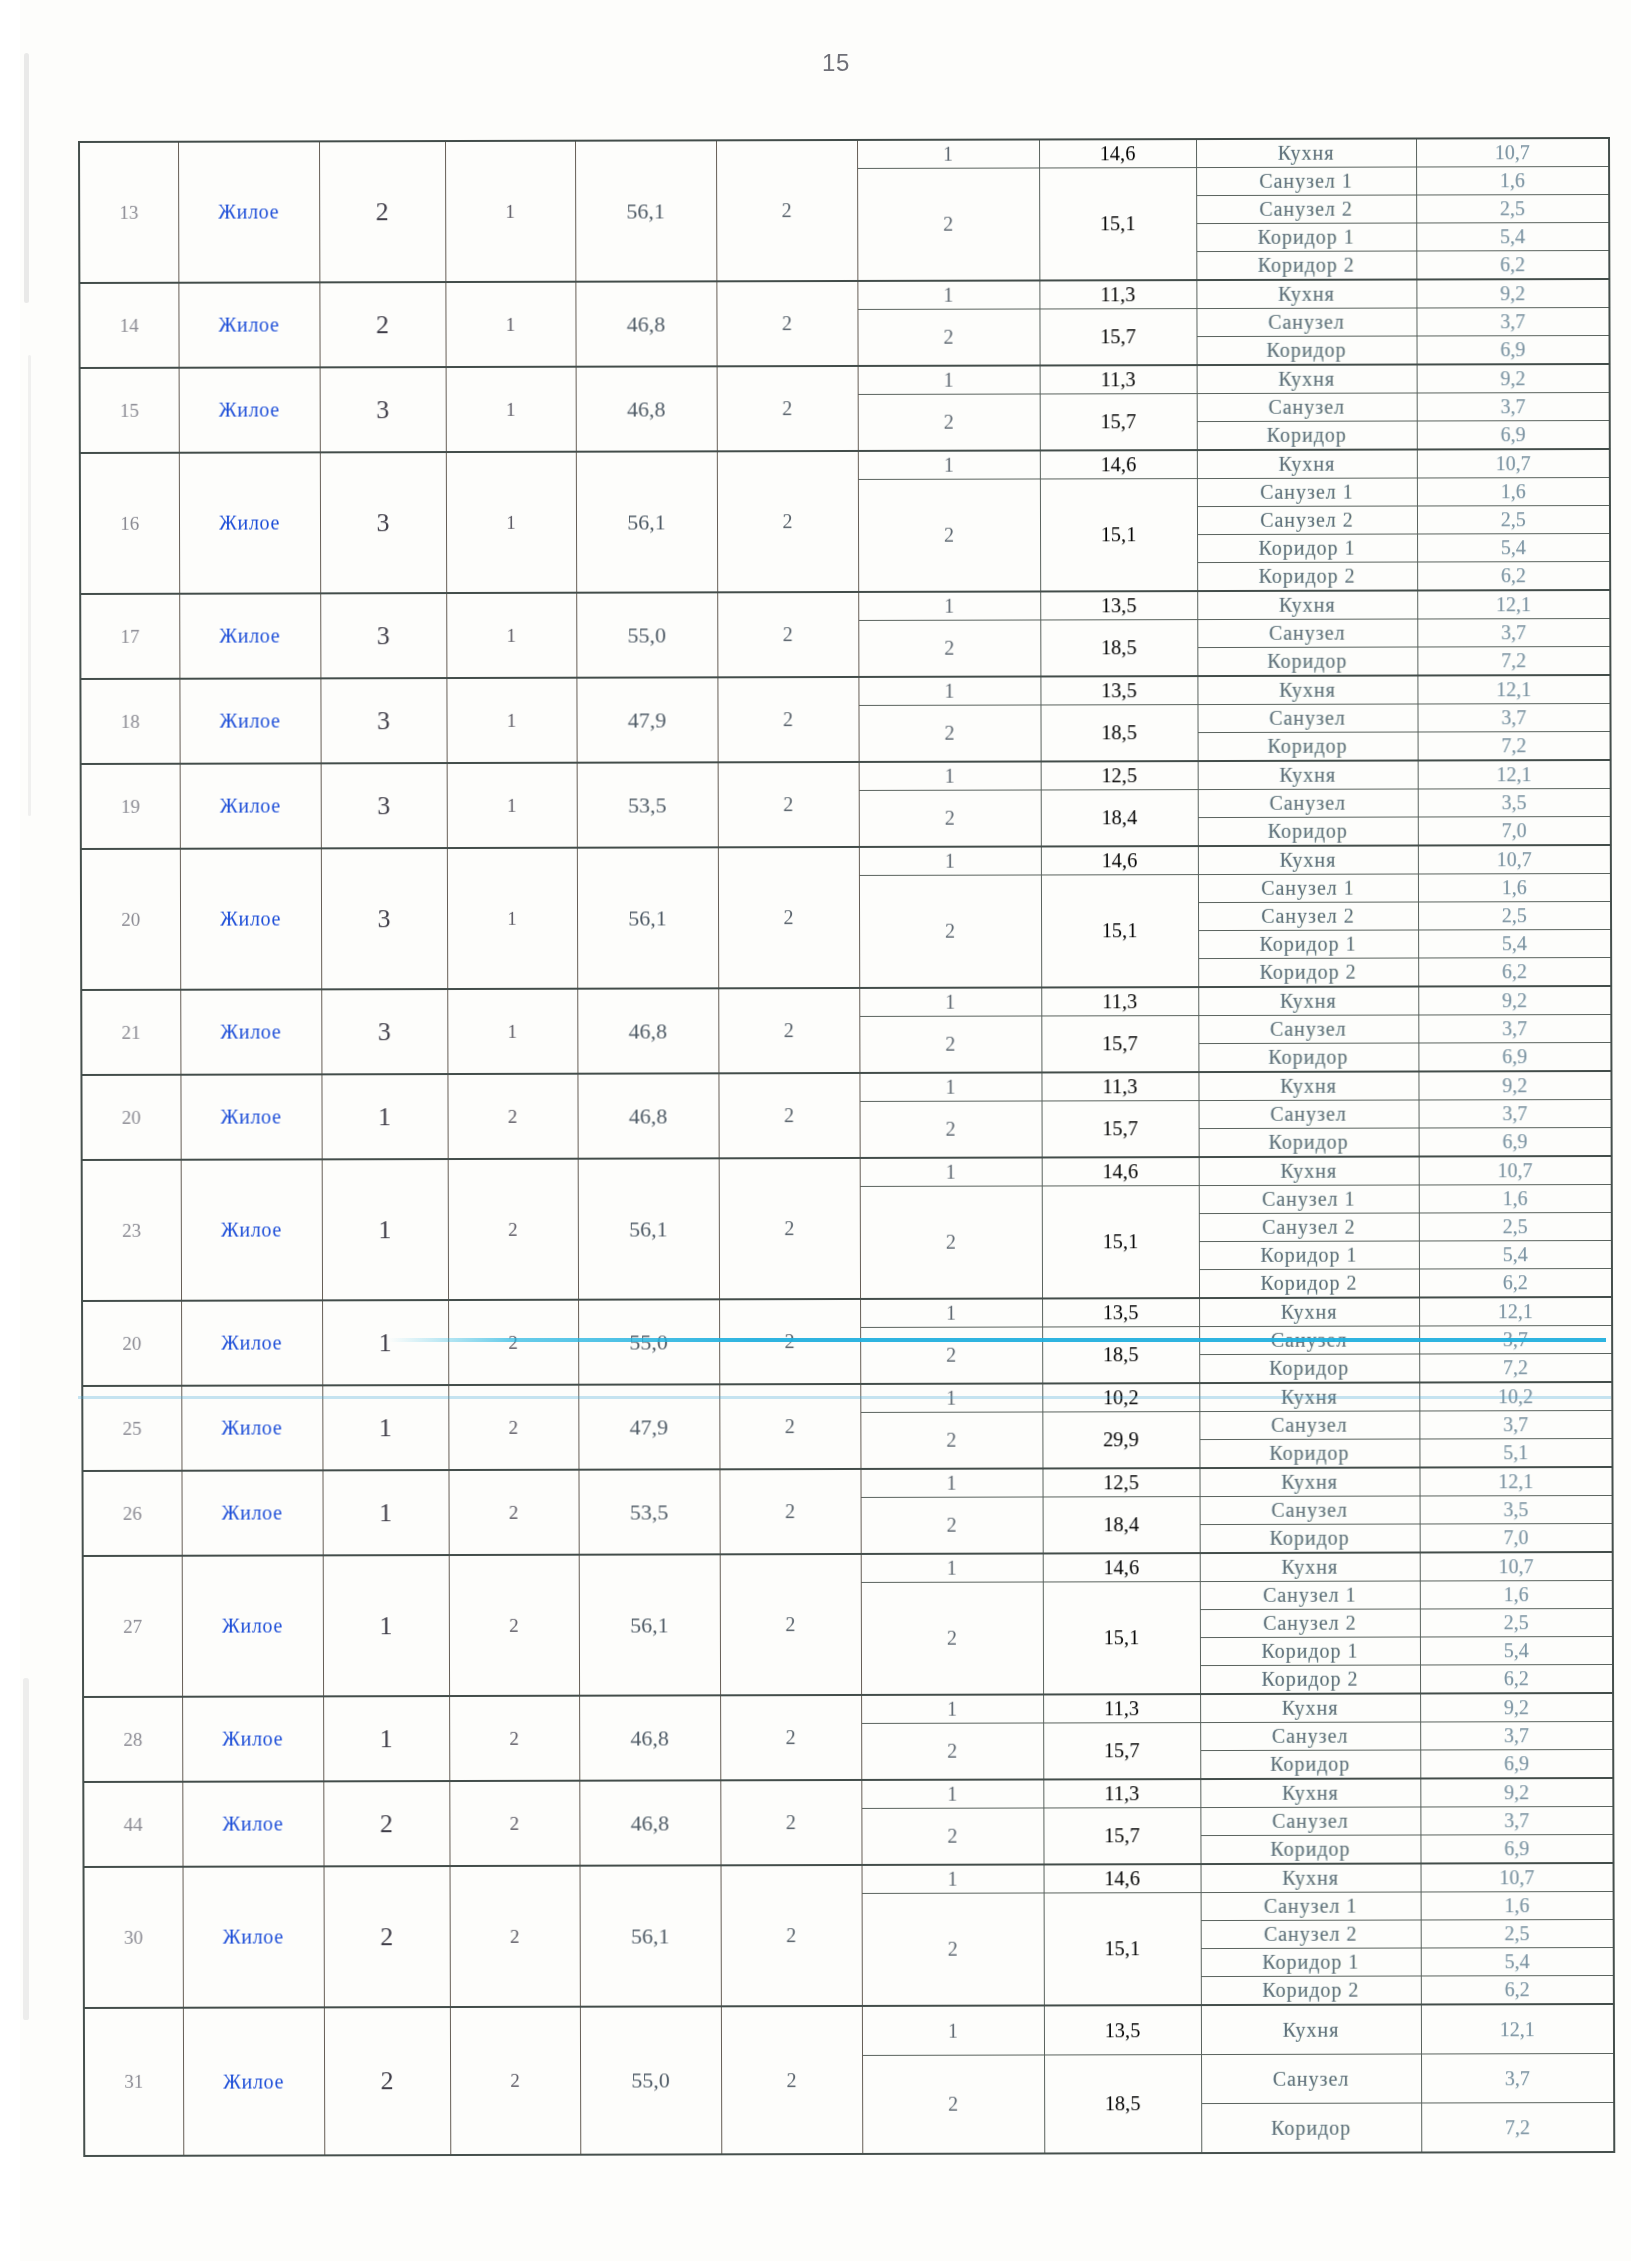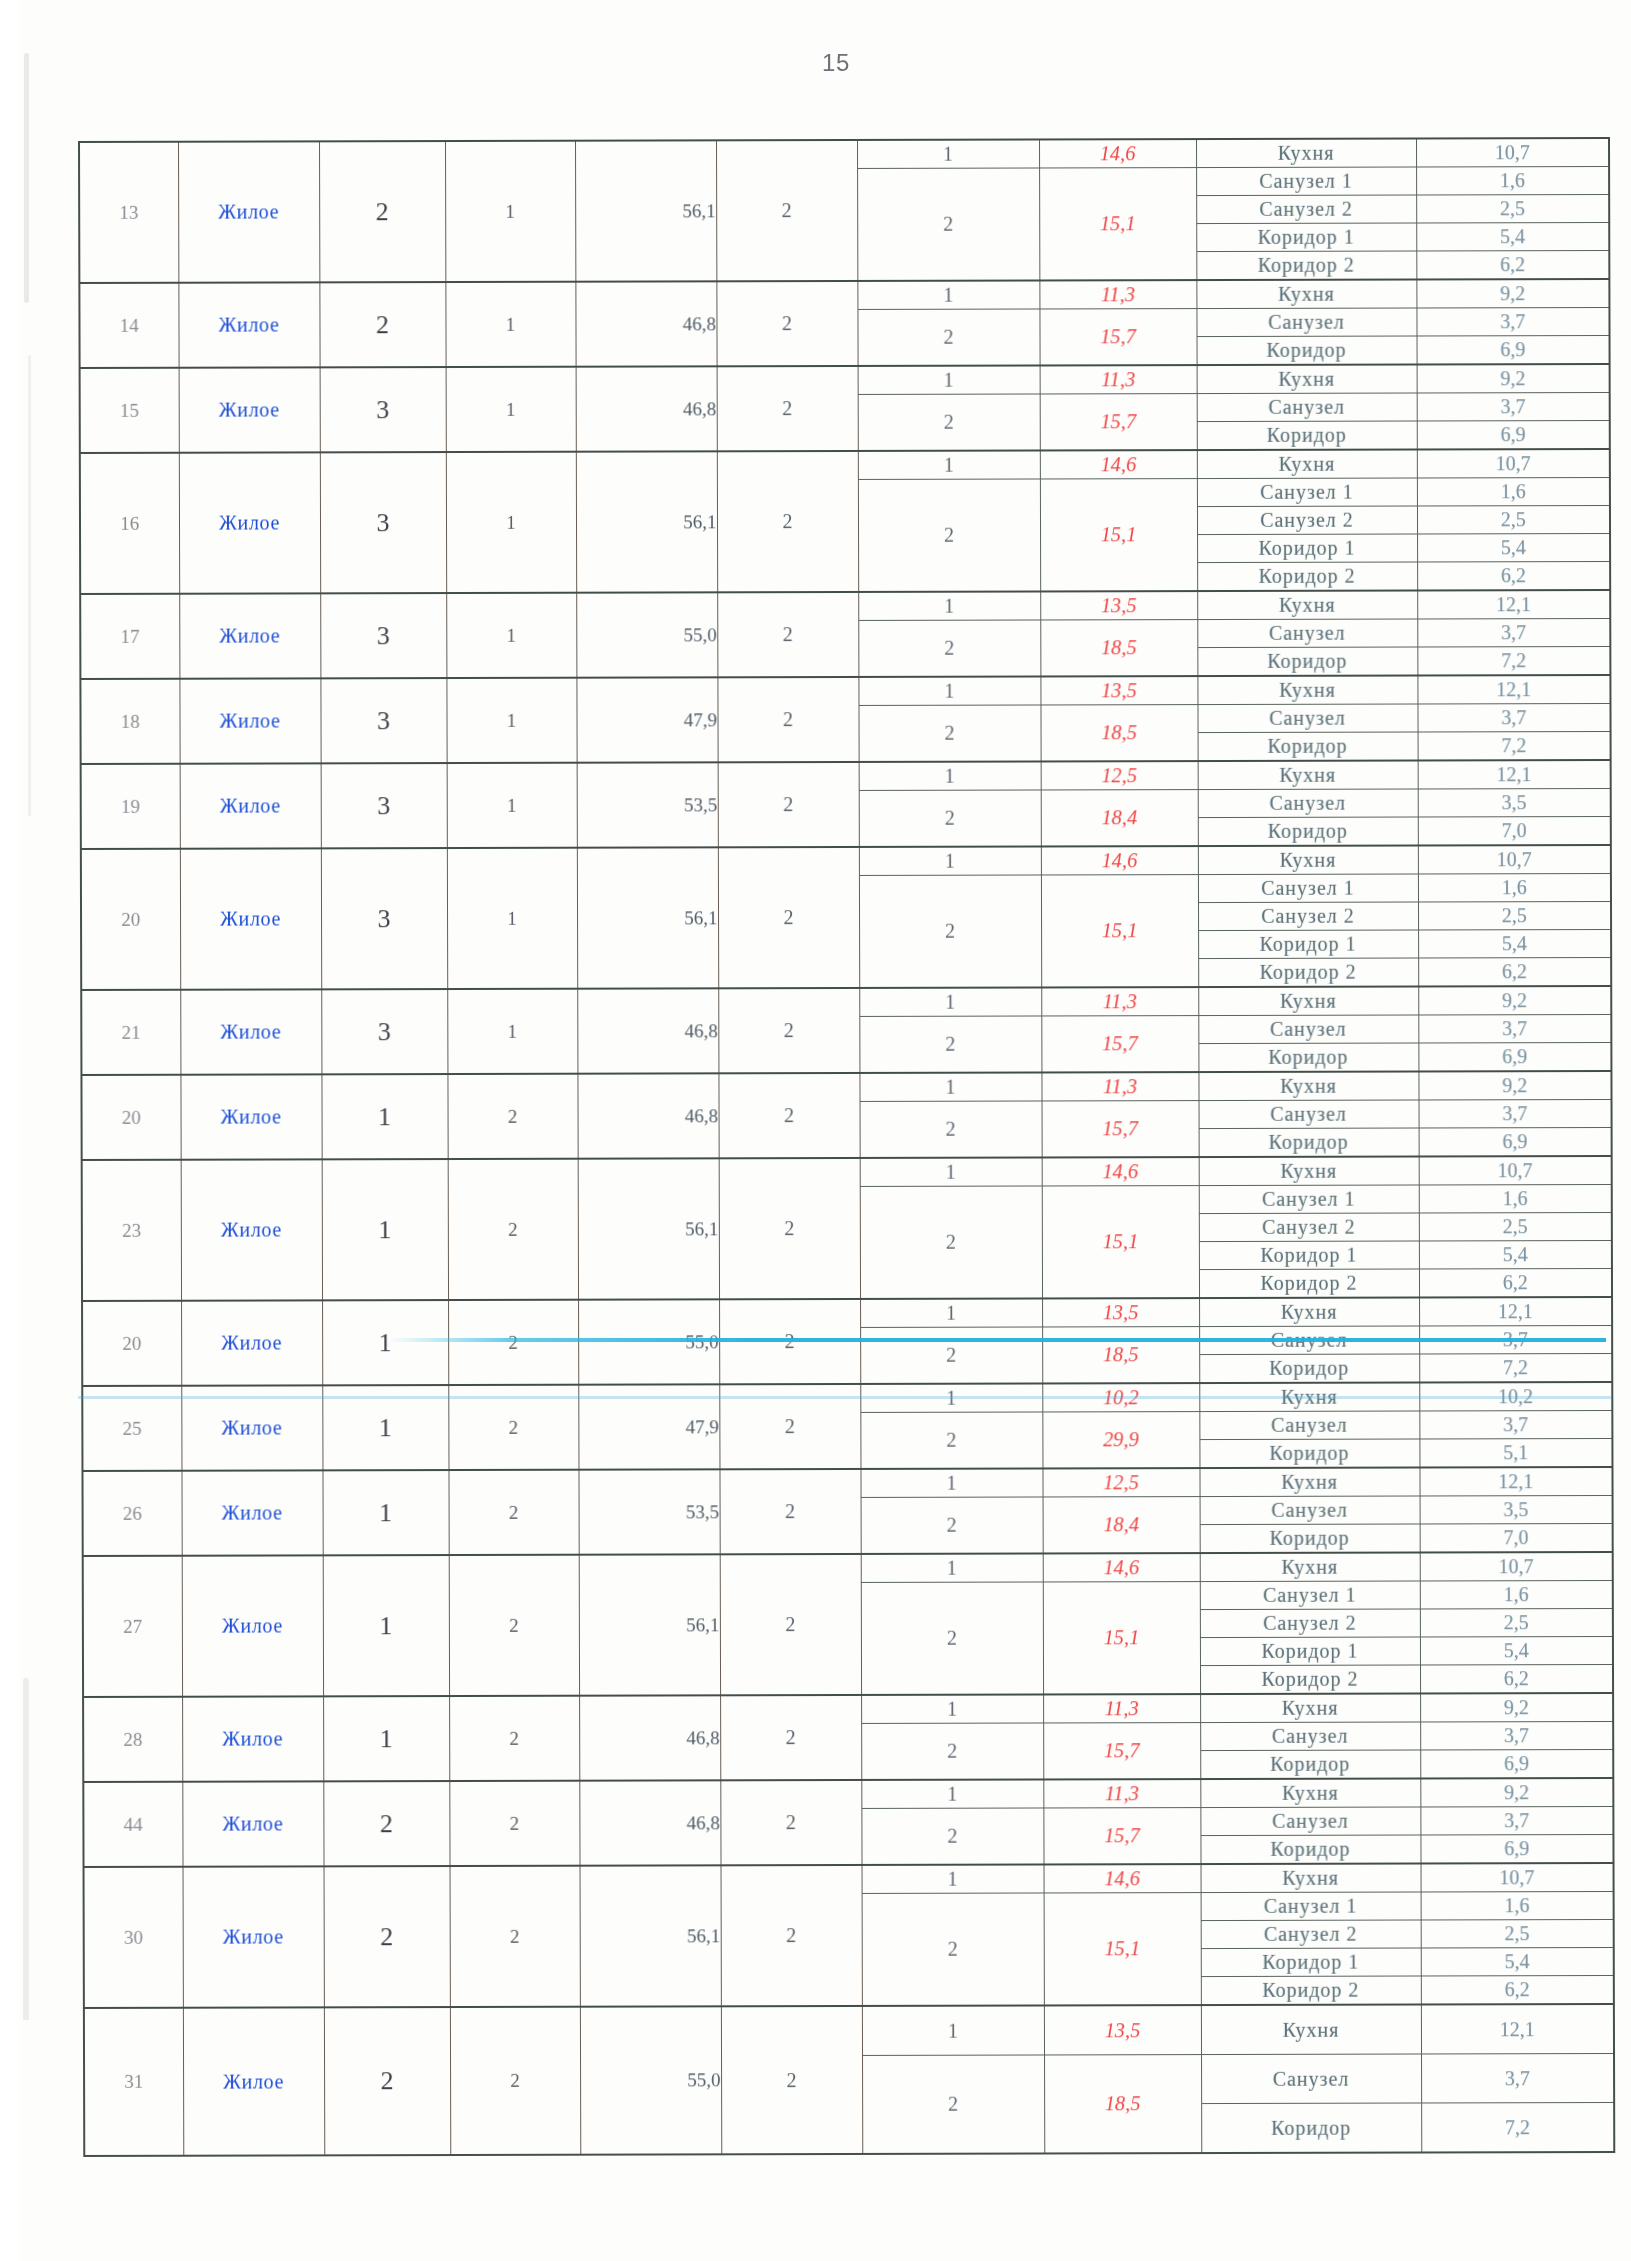--- a/index.html
+++ b/index.html
@@ -30,24 +30,24 @@
     text-align:center; vertical-align:middle;
     height:27px; overflow:hidden;
     font-size:20px; color:#5d6770;
   }
   tr.block-start td { border-top:2px solid #434d4a; }
   tr.tall td { height:48px; }
   td.c1 { color:#8b8b93; font-size:19px; border-left-color:#655d55; border-right-color:#655d55; }
   td.c2 { color:#1d4ed8; letter-spacing:0.7px; border-left-color:#655d55; border-right-color:#655d55; }
   td.c3 { font-size:26px; color:#3f3d48; border-left-color:#655d55; border-right-color:#655d55; }
   td.c4 { font-size:19px; color:#5e5c66; border-left-color:#655d55; border-right-color:#655d55; }
-  td.c5 { font-size:19px; color:#505c67; border-left-color:#655d55; border-right-color:#655d55;text-align:right; }
+  td.c5 { font-size:22px; color:#505c67; border-left-color:#655d55; border-right-color:#655d55; }
   td.c6 { font-size:20px; color:#57616a; border-left-color:#655d55; border-right-color:#655d55; }
   td.c7 { font-size:20px; color:#5e6871; }
-  td.c8 { font-size:20.4px; color:#ef4444;font-style:italic; }
+  td.c8 { font-size:20.4px; color:#000000; }
   td.c9 { letter-spacing:1px; color:#61707b;
           text-shadow:0.7px 0 0 rgba(150,190,60,0.14), -0.7px 0 0 rgba(60,160,200,0.18); }
   td.c10 { color:#7e93a1; text-shadow:0.3px 0 0 rgba(90,160,180,0.4); }
   .cyan-line-strong {
     position:absolute; left:368px; top:1338px; width:1218px; height:4px;
     background:linear-gradient(90deg, rgba(41,184,226,0) 0%, rgba(41,184,226,0.7) 10%,
                rgba(35,176,222,0.95) 30%, rgba(35,176,222,0.95) 100%);
   }
   .cyan-line-faint {
     position:absolute; left:58px; top:1396px; width:1533px; height:3.3px;

